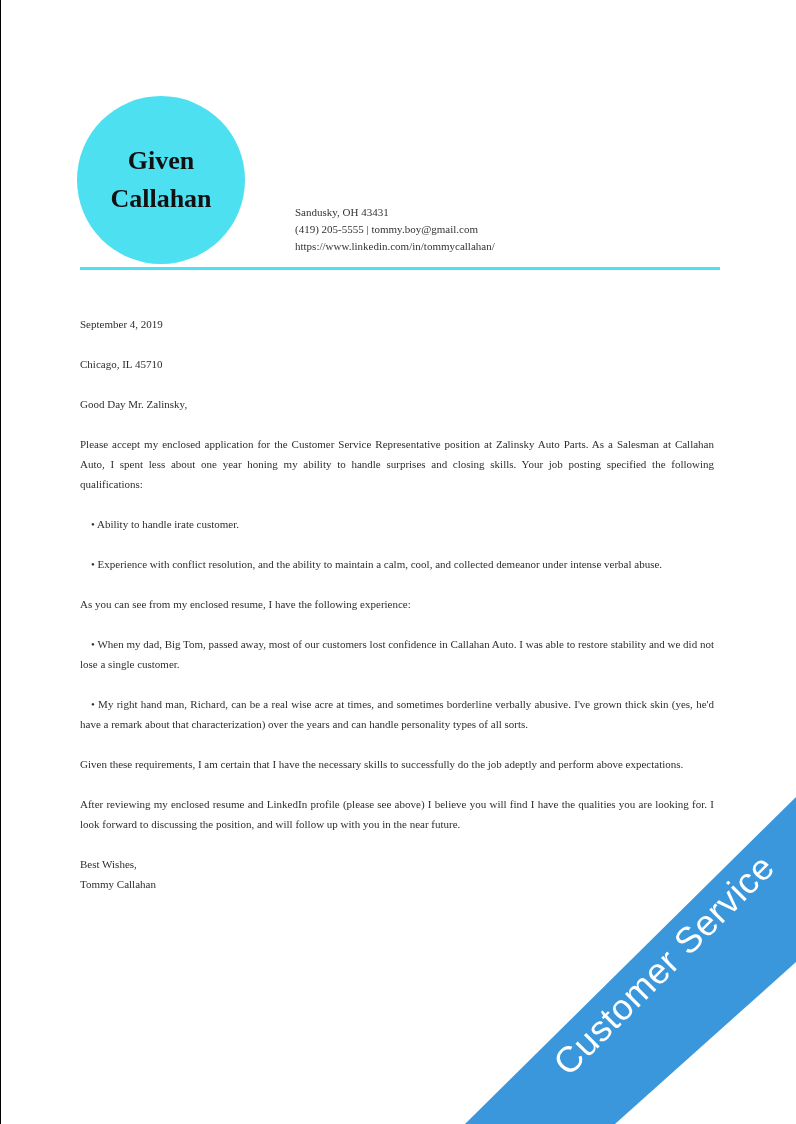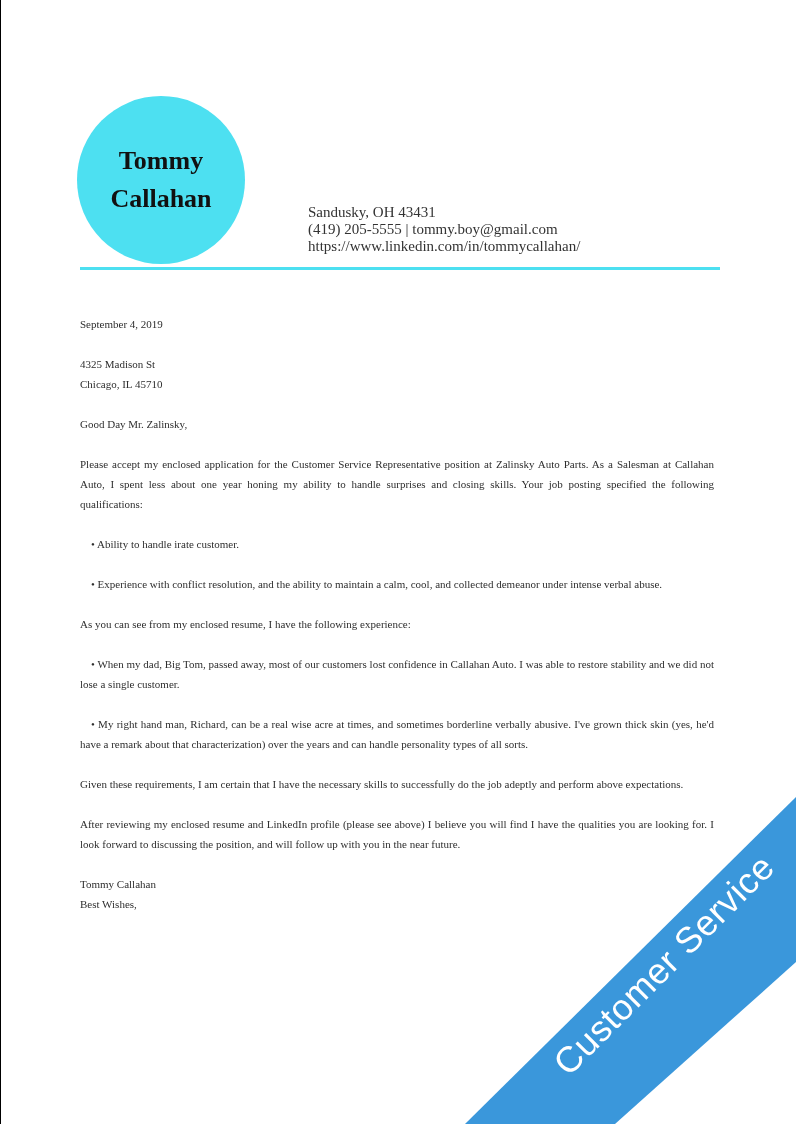--- a/index.html
+++ b/index.html
@@ -16,22 +16,22 @@
       position: absolute; left: 77px; top: 96px; width: 168px; height: 168px;
       border-radius: 50%; background: #4DE0F1;
       display: flex; flex-direction: column; align-items: center; justify-content: center;
     }
     .name-line {
       font-family: "Liberation Serif", "DejaVu Serif", serif;
       font-weight: bold; font-size: 26px; line-height: 38px; color: #111;
       text-align: center;
     }
     .contact {
-      position: absolute; left: 308px; top: 204px;
-      font-size: 15px; line-height: 17px; color: #333;
+      position: absolute; left: 295px; top: 204px;
+      font-size: 11px; line-height: 17px; color: #333;
     }
     .divider {
       position: absolute; left: 80px; top: 267px; width: 640px; height: 3px;
       background: #4DE0F1;
     }
     .body-text {
       position: absolute; left: 80px; top: 314px; width: 634px;
       font-size: 11px; line-height: 20px; color: #2e2e2e;
     }
     .body-text p { margin: 0; }
@@ -49,56 +49,55 @@
       font-size: 36px; color: #ffffff; white-space: nowrap;
       letter-spacing: 0.5px;
     }
   </style>
 </head>
 <body>
 
 <div class="left-edge"></div>
 
 <div class="name-circle">
-  <div class="name-line">Tommy</div>
+  <div class="name-line">Given</div>
   <div class="name-line">Callahan</div>
 </div>
 
 <div class="contact">
   <div>Sandusky, OH 43431</div>
   <div>(419) 205-5555 | tommy.boy@gmail.com</div>
   <div>https://www.linkedin.com/in/tommycallahan/</div>
 </div>
 
 <div class="divider"></div>
 
 <div class="body-text">
   <p>September 4, 2019</p>
   <div class="gap20"></div>
-  <p>4325 Madison St</p>
   <p>Chicago, IL 45710</p>
   <div class="gap20"></div>
   <p>Good Day Mr. Zalinsky,</p>
   <div class="gap20"></div>
   <p class="justify">Please accept my enclosed application for the Customer Service Representative position at Zalinsky Auto Parts. As a Salesman at Callahan Auto, I spent less about one year honing my ability to handle surprises and closing skills. Your job posting specified the following qualifications:</p>
   <div class="gap20"></div>
   <p class="bullet">• Ability to handle irate customer.</p>
   <div class="gap20"></div>
   <p class="bullet">• Experience with conflict resolution, and the ability to maintain a calm, cool, and collected demeanor under intense verbal abuse.</p>
   <div class="gap20"></div>
   <p>As you can see from my enclosed resume, I have the following experience:</p>
   <div class="gap20"></div>
   <p class="justify" style="text-indent: 11px;">• When my dad, Big Tom, passed away, most of our customers lost confidence in Callahan Auto. I was able to restore stability and we did not lose a single customer.</p>
   <div class="gap20"></div>
   <p class="justify" style="text-indent: 11px;">• My right hand man, Richard, can be a real wise acre at times, and sometimes borderline verbally abusive. I've grown thick skin (yes, he'd have a remark about that characterization) over the years and can handle personality types of all sorts.</p>
   <div class="gap20"></div>
   <p class="justify">Given these requirements, I am certain that I have the necessary skills to successfully do the job adeptly and perform above expectations.</p>
   <div class="gap20"></div>
   <p class="justify">After reviewing my enclosed resume and LinkedIn profile (please see above) I believe you will find I have the qualities you are looking for. I look forward to discussing the position, and will follow up with you in the near future.</p>
   <div class="gap20"></div>
+  <p>Best Wishes,</p>
   <p>Tommy Callahan</p>
-  <p>Best Wishes,</p>
 </div>
 
 <svg class="ribbon" viewBox="0 0 796 1124" width="796" height="1124">
   <polygon points="796,797 796,962 615,1124 465,1124" fill="#3A97DB"></polygon>
 </svg>
 <div class="ribbon-label">Customer Service</div>
 
 </body></html>

